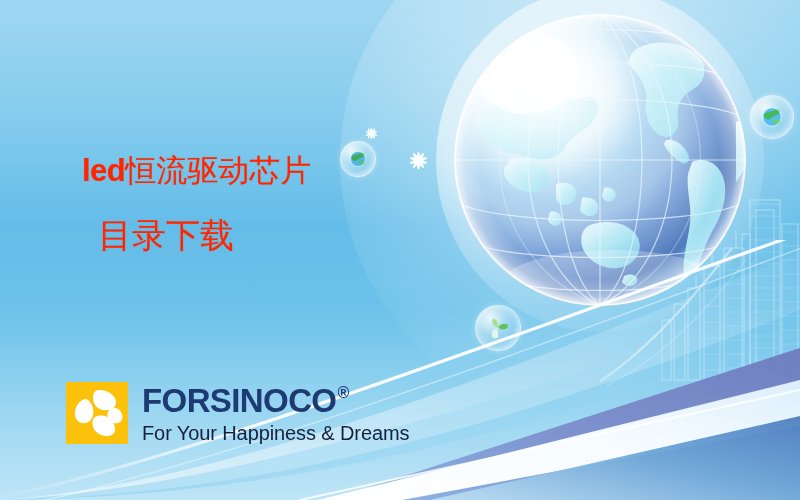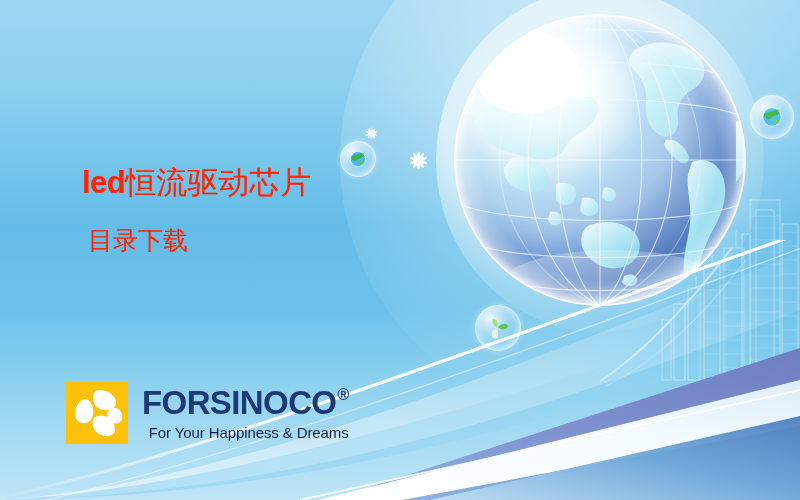--- a/index.html
+++ b/index.html
@@ -184,44 +184,44 @@
     position: absolute;
     left: 0; bottom: 0;
     width: 800px; height: 260px;
     pointer-events: none;
   }
 
   
   .headline {
     position: absolute;
     left: 82px;
-    top: 162px;
+    top: 150px;
     width: 330px;
     color: #ff2500;
     line-height: 1.30;
     text-shadow: 0 0 1px rgba(255,60,20,0.35);
   }
   .headline .line1 {
     font-size: 31px;
     white-space: nowrap;
   }
   .headline .line1 .latin {
     font-family: "Liberation Sans", sans-serif;
     font-weight: bold;
     letter-spacing: -0.5px;
   }
   .headline .line1 .cjk {
     font-family: "DejaVu Serif", serif;
     font-weight: normal;
   }
   .headline .line2 {
-    font-size: 25px;
+    font-size: 34px;
     font-family: "DejaVu Serif", serif;
     margin-top: 22px;
-    margin-left: 6px;
+    margin-left: 16px;
     white-space: nowrap;
   }
 
   
   .logo {
     position: absolute;
     left: 66px;
     top: 382px;
     display: flex;
     align-items: center;
@@ -251,21 +251,21 @@
     align-items: flex-start;
   }
   .logo-name .reg {
     font-size: 16px;
     line-height: 1;
     margin-top: 1px;
     margin-left: 1px;
   }
   .logo-tag {
     font-family: "Liberation Sans", sans-serif;
-    font-size: 15px;
+    font-size: 20px;
     color: #16213f;
     line-height: 1;
     margin-top: 6px;
     letter-spacing: -0.1px;
   }
 </style>
 </head>
 <body>
 
 <div class="banner">

